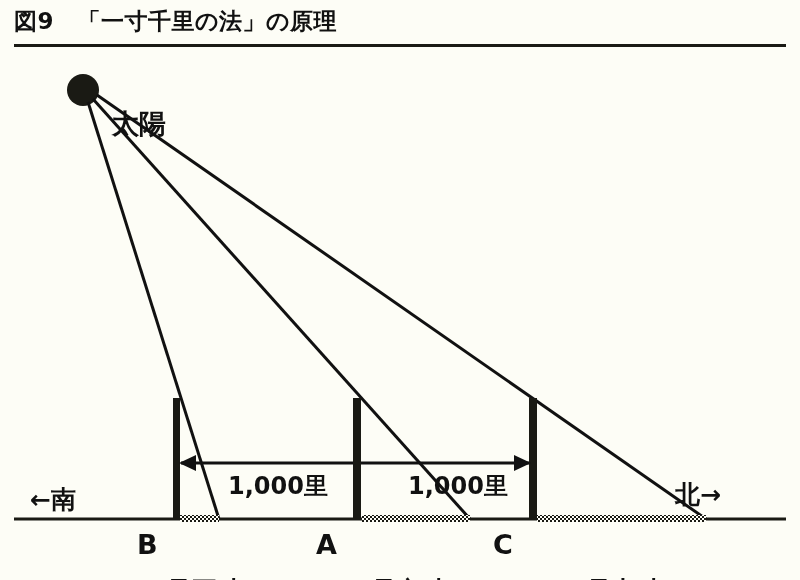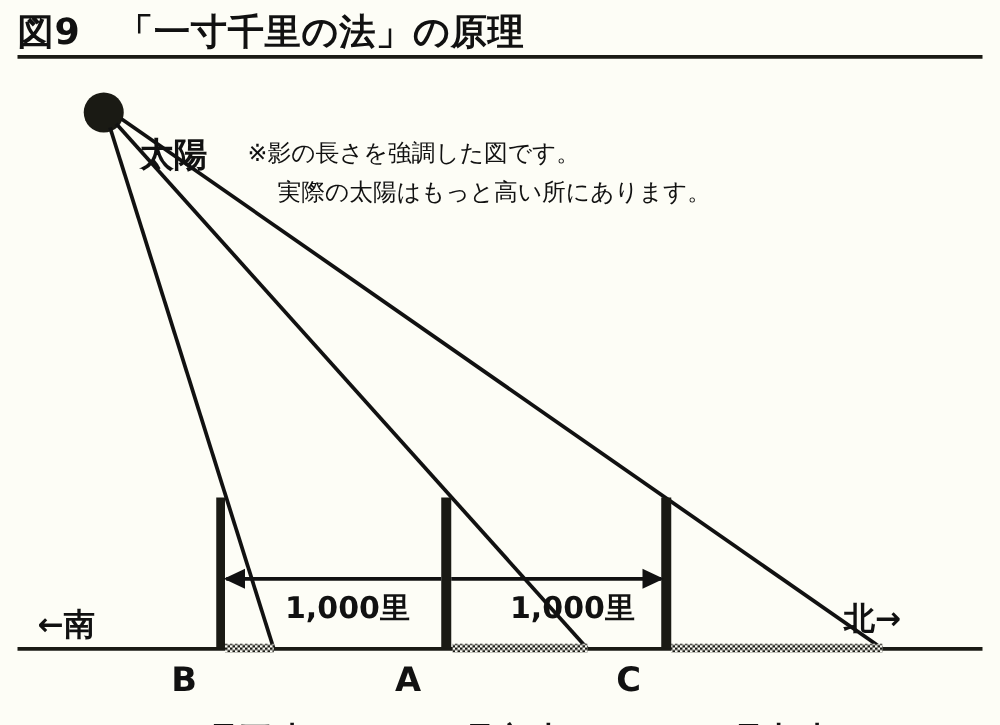--- a/index.html
+++ b/index.html
@@ -20,21 +20,21 @@
     position: absolute;
     left: 0;
     top: 0;
     width: 800px;
     height: 46px;
   }
   #page-title {
     position: absolute;
     left: 14px;
     top: 6px;
-    font-size: 29px;
+    font-size: 23px;
     font-weight: 700;
     letter-spacing: 0.5px;
     color: #111111;
     white-space: nowrap;
     font-family: "DejaVu Sans", "Liberation Sans", sans-serif;
   }
   #title-rule {
     position: absolute;
     left: 14px;
     top: 44px;
@@ -160,24 +160,20 @@
       </g>
 
       <g>
         <line x1="361" y1="417" x2="529" y2="417" stroke="#111111" stroke-width="3"></line>
         <polygon points="531,417 514,409 514,425" fill="#111111"></polygon>
       </g>
     </svg>
 
     <div class="ov" id="sun-label">太陽</div>
 
-    <div class="ov" id="note-block">
-      <span>※影の長さを強調した図です。</span>
-      <span id="note-line-2">実際の太陽はもっと高い所にあります。</span>
-    </div>
 
     <div class="ov" id="label-south">←南</div>
     <div class="ov" id="label-north">北→</div>
 
     <div class="ov gnomon-label" id="label-b">B</div>
     <div class="ov gnomon-label" id="label-a">A</div>
     <div class="ov gnomon-label" id="label-c">C</div>
 
     <div class="ov span-label" id="span-left-label">1,000里</div>
     <div class="ov span-label" id="span-right-label">1,000里</div>

